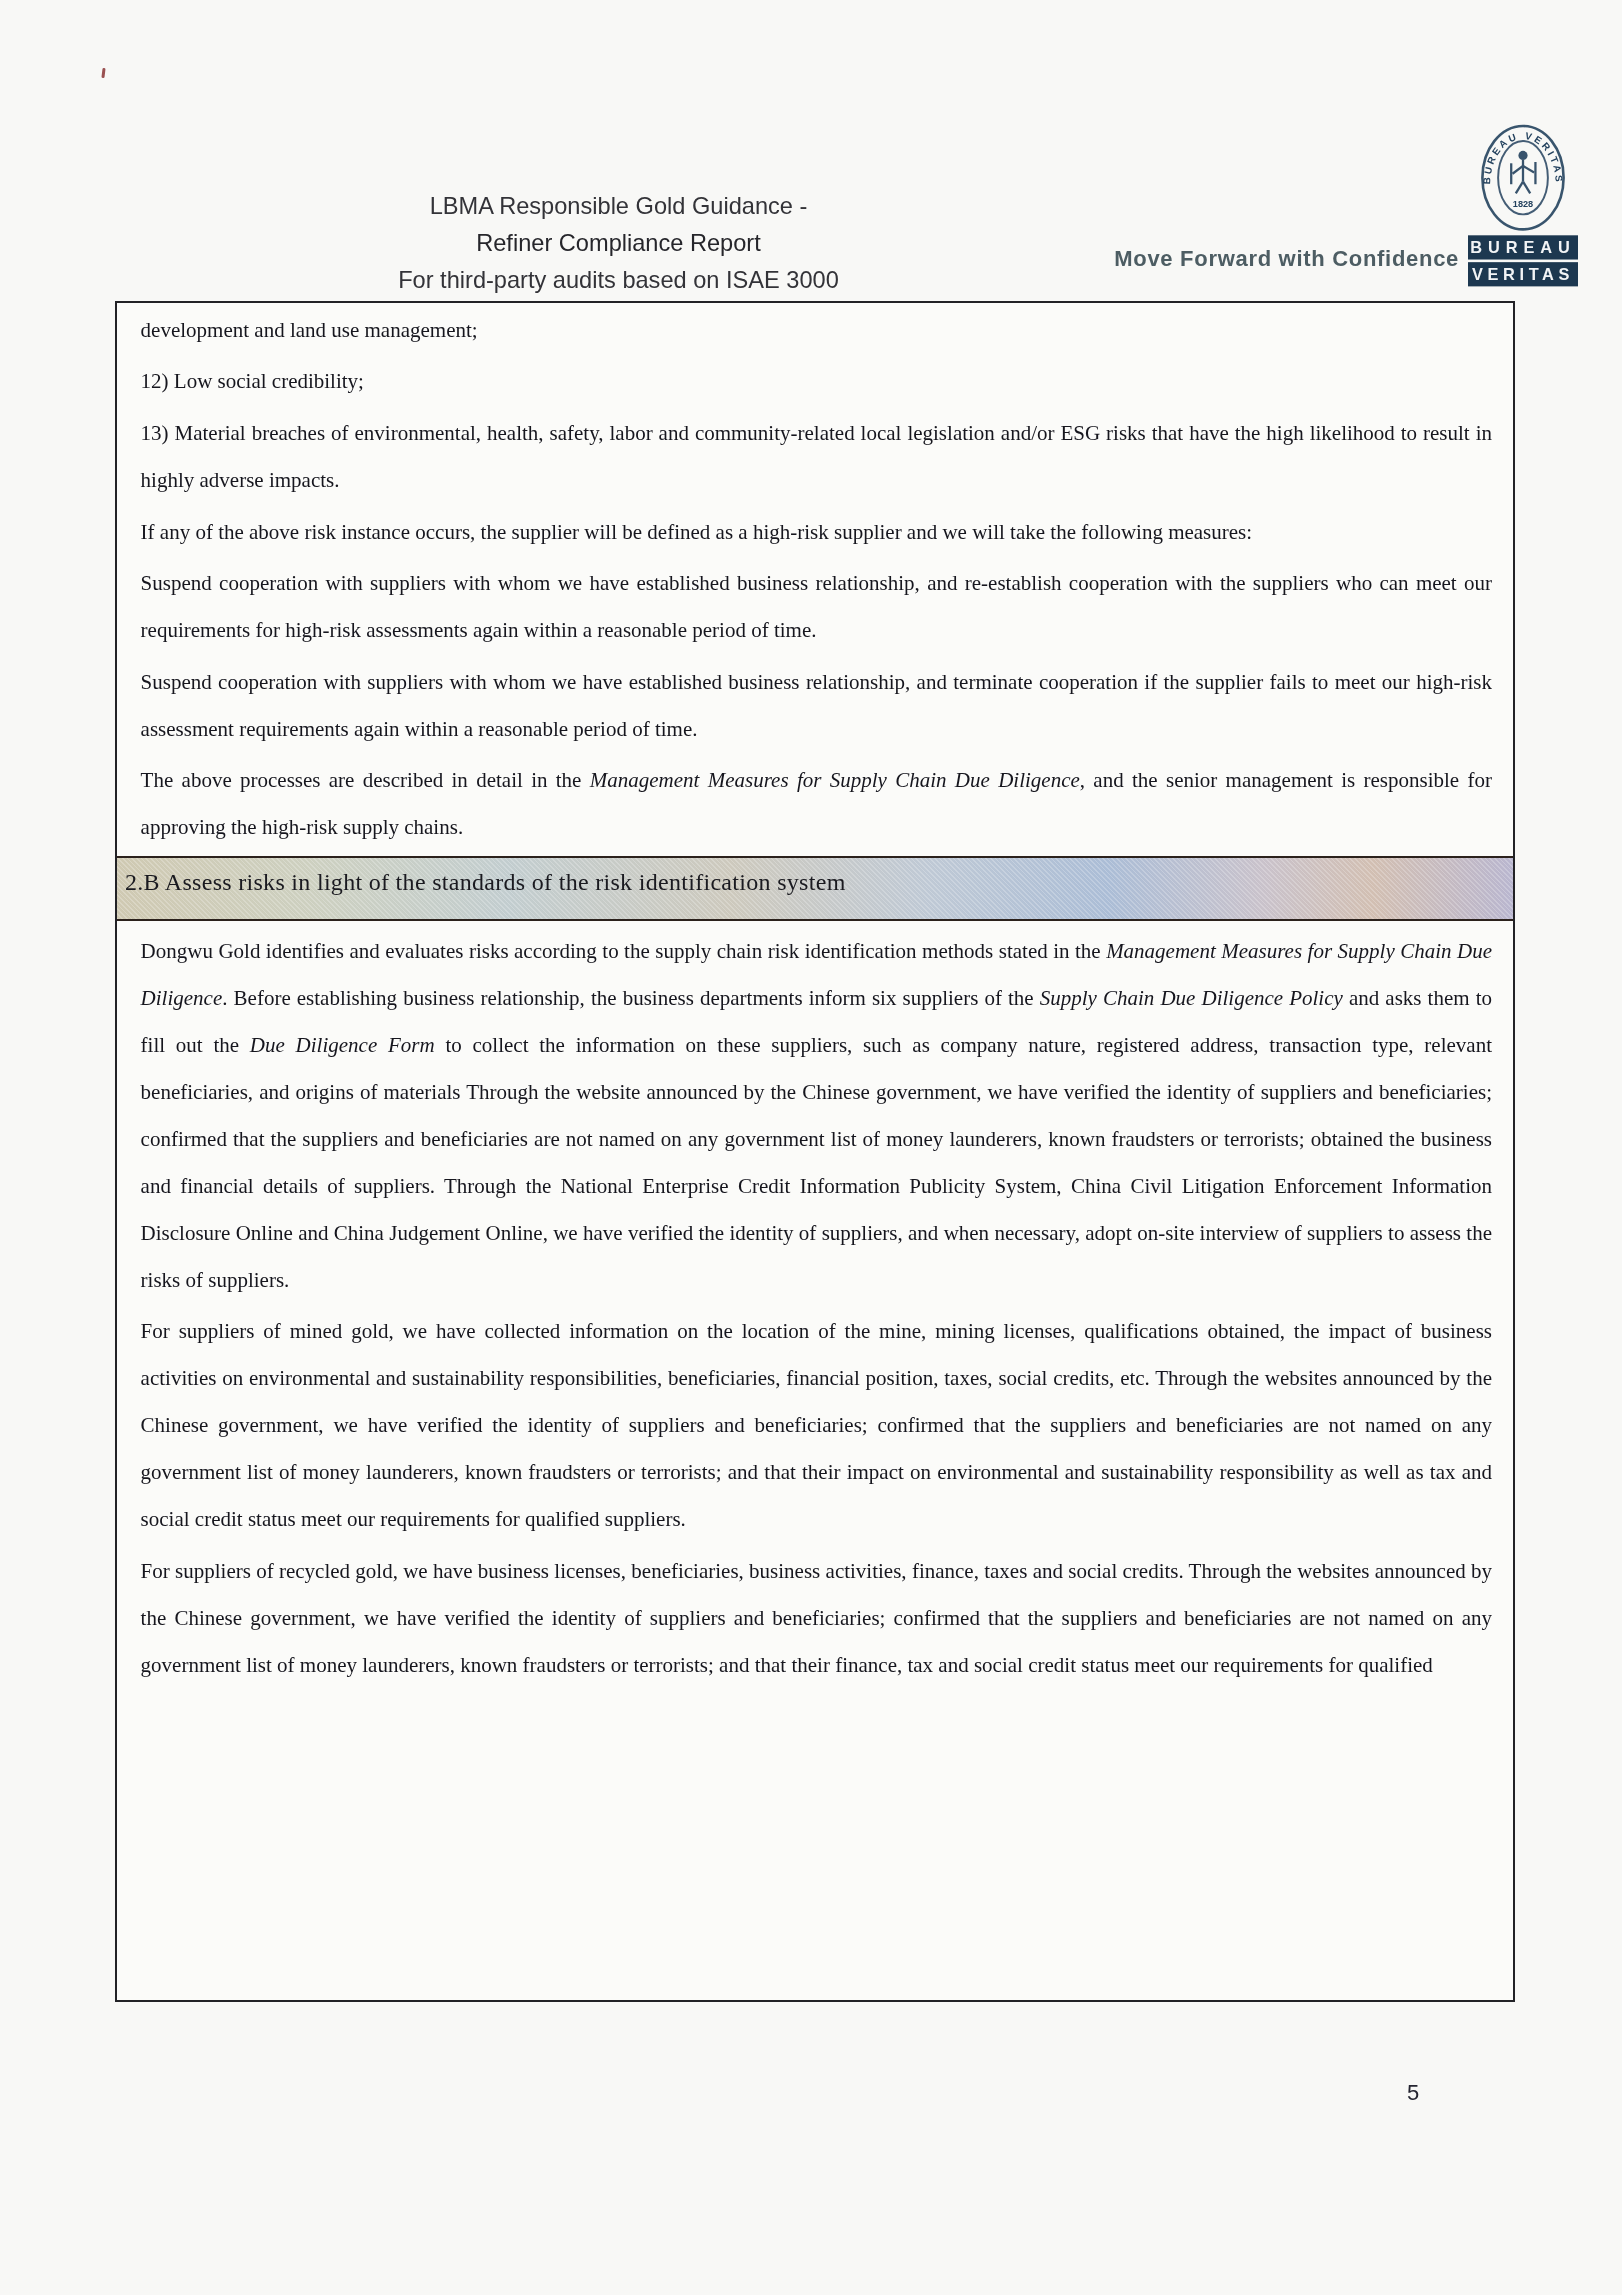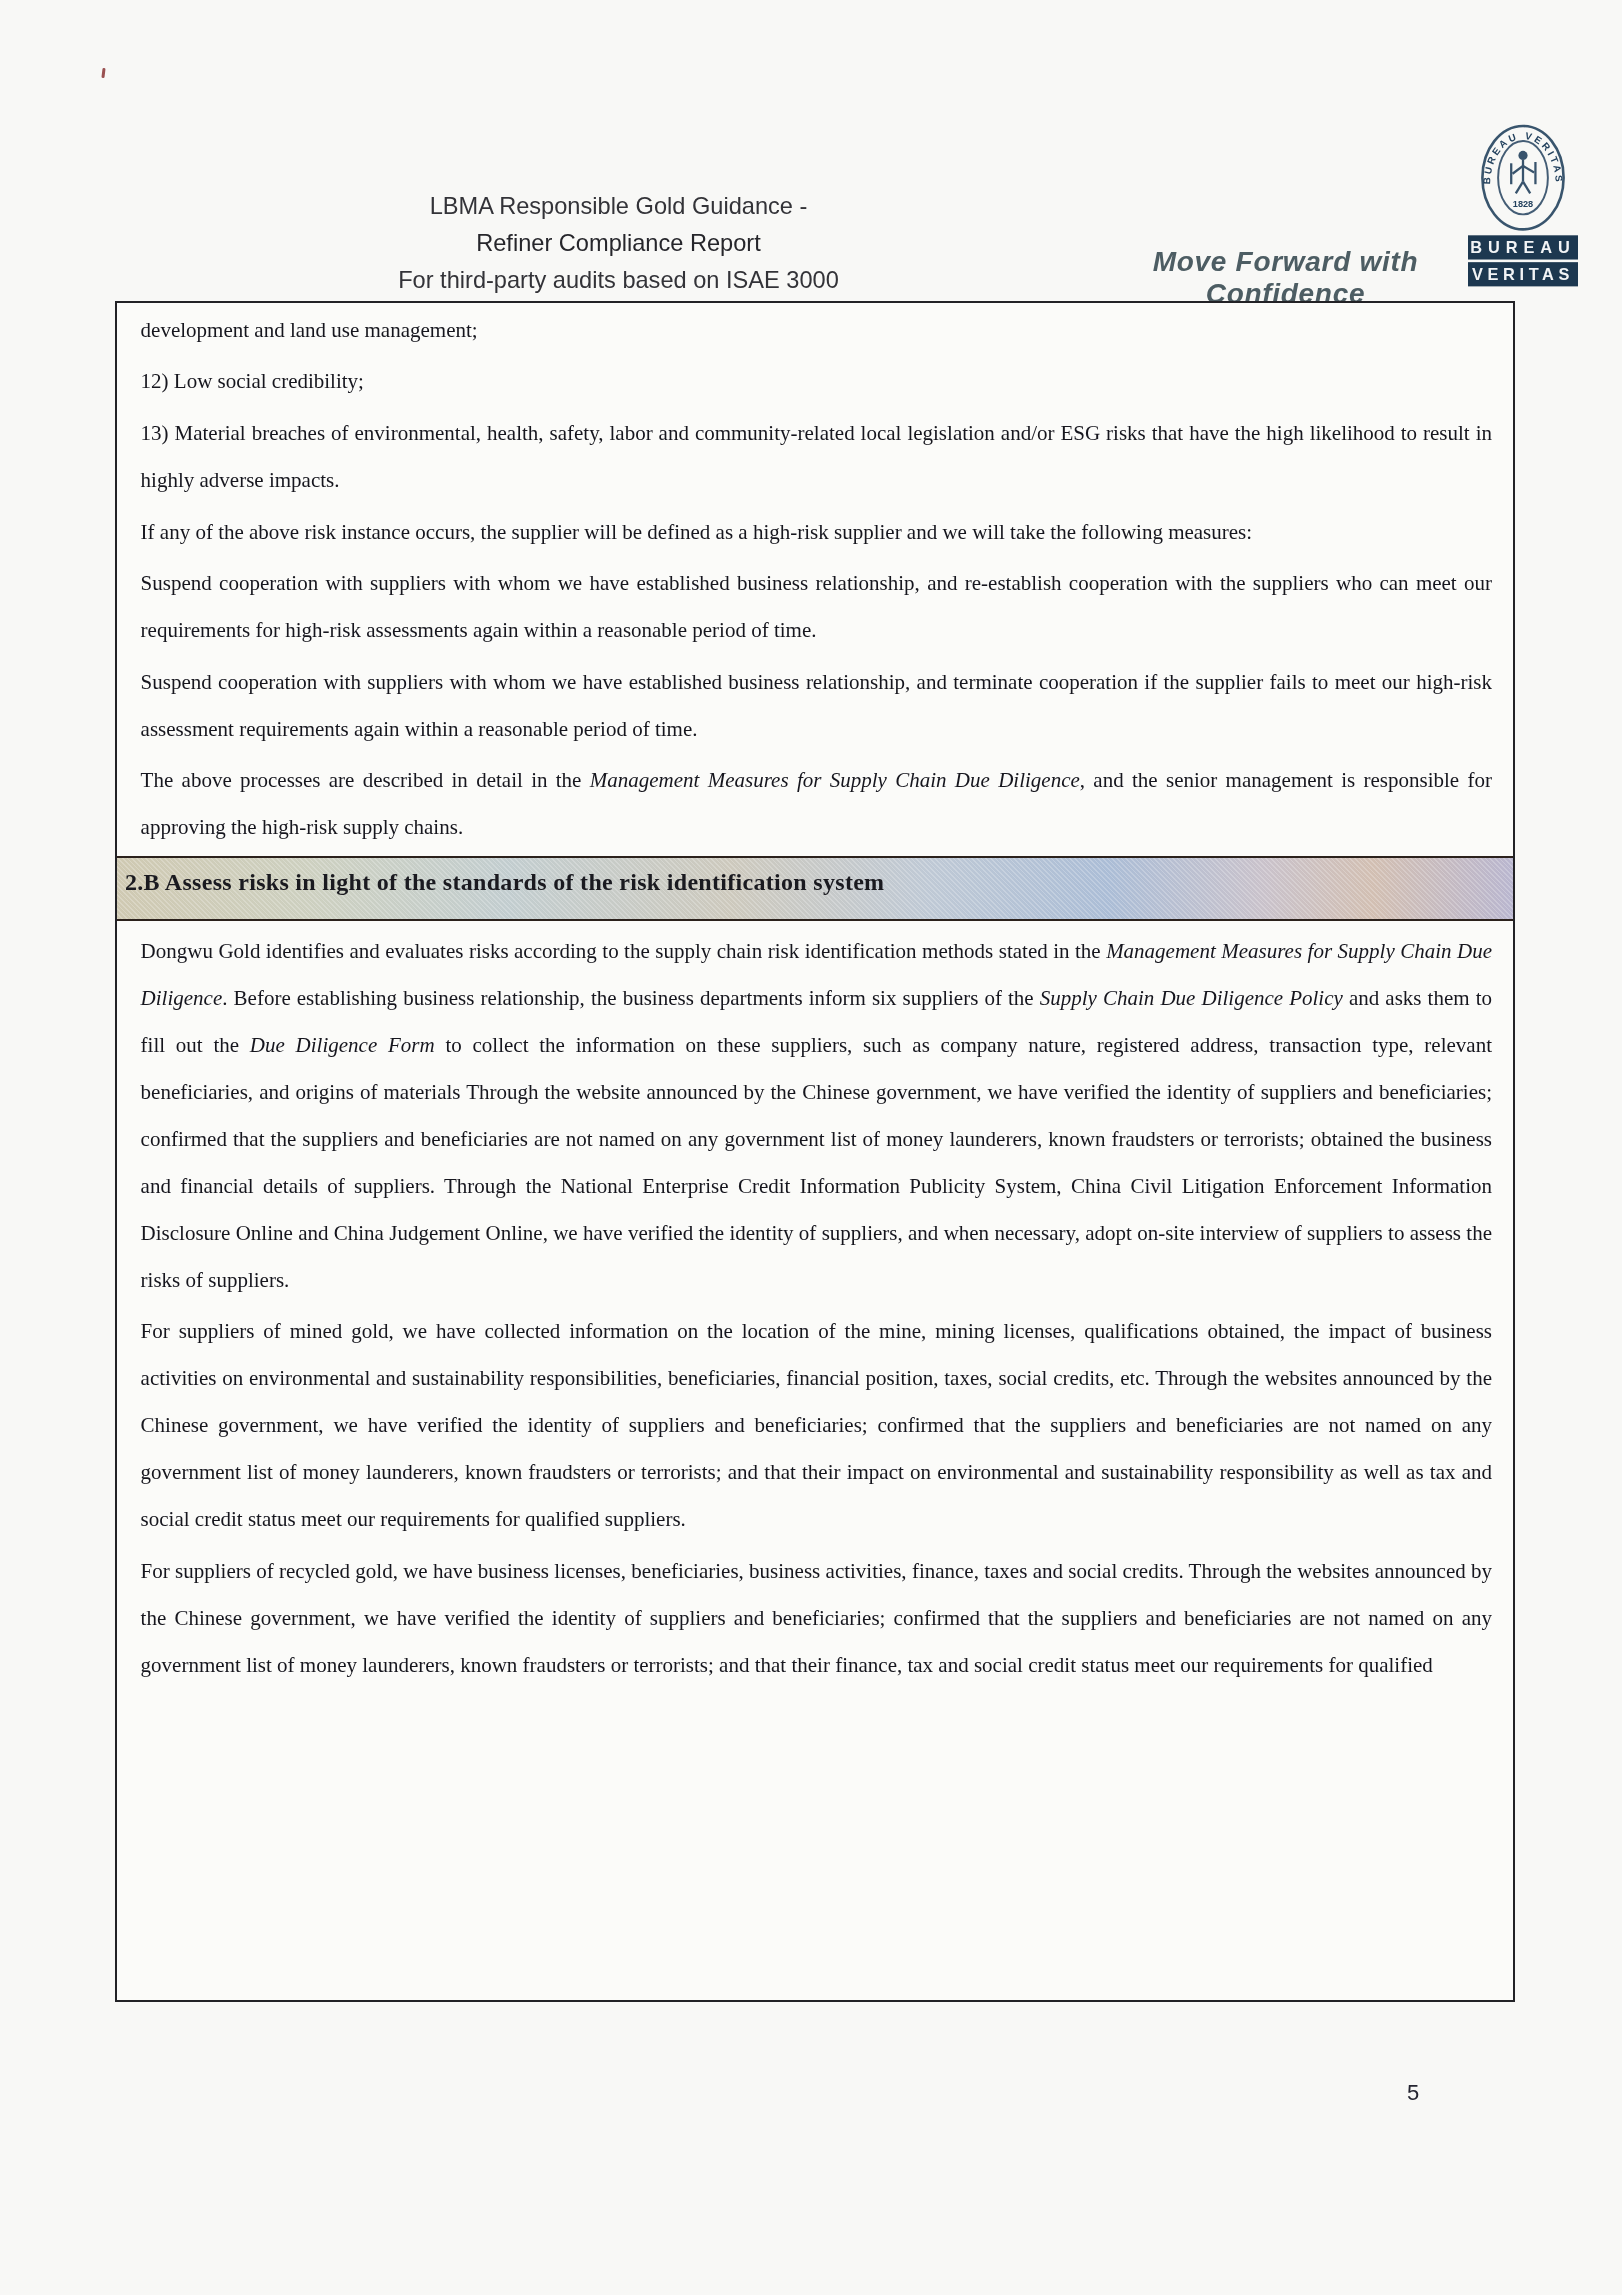--- a/index.html
+++ b/index.html
@@ -10,23 +10,23 @@
     color:#16161e;
   }
   
   .doc-header{
     position:absolute;left:193px;top:188px;width:851px;
     font-family:"Liberation Sans", sans-serif;
     font-size:23.6px;line-height:37px;color:#333338;text-align:center;
   }
   .doc-header .l2{font-weight:normal;color:#26262b;}
   .tagline{
-    position:absolute;top:246px;left:1112px;width:347px;text-align:center;
+    position:absolute;top:246px;left:1112px;width:347px;text-align:right;
     font-family:"Liberation Sans", sans-serif;
-    font-style:italic;font-weight:bold;font-size:28px;color:#4d5d63;
+    font-weight:bold;font-size:22px;color:#4d5d63;
     letter-spacing:0.7px;
   }
   .logo{position:absolute;left:1468px;top:124px;width:110px;height:165px;}
   .scan-mark{
     position:absolute;left:102px;top:68px;width:2.6px;height:9.8px;
     background:#8a3434;transform:rotate(7deg);border-radius:1.3px;opacity:.85;
   }
   
   .main-box{
     position:absolute;left:115px;top:301px;width:1400px;height:1701px;
@@ -43,21 +43,21 @@
   .para .it{font-style:italic;}
   .section-band{
     margin:3.9px -21px 6.5px -23.6px;
     border-top:2.6px solid #2b211c;border-bottom:2.6px solid #2b211c;
     background:
       repeating-linear-gradient(45deg, rgba(255,255,255,.22) 0 1.3px, rgba(0,0,0,0) 1.3px 3.3px),
       linear-gradient(90deg,#cfc9b2 0%,#cdd0c0 14%,#c2cdcf 28%,#cdc9bd 44%,#bfc9d5 58%,#abbdd6 71%,#c9c2cb 82%,#d2bfb2 90%,#b9b6cf 100%);
     padding:9.2px 0 22px 7.9px;
   }
   .section-band .title{
-    font-size:24px;font-weight:bold;color:#1a1a20;line-height:30px;
+    font-size:24px;font-weight:normal;color:#1a1a20;line-height:30px;
     letter-spacing:0.3px;
   }
   .page-number{
     position:absolute;left:1407px;top:2080px;
     font-family:"Liberation Sans", sans-serif;
     font-size:22px;color:#242430;
   }
 </style>
 </head>
 <body>

